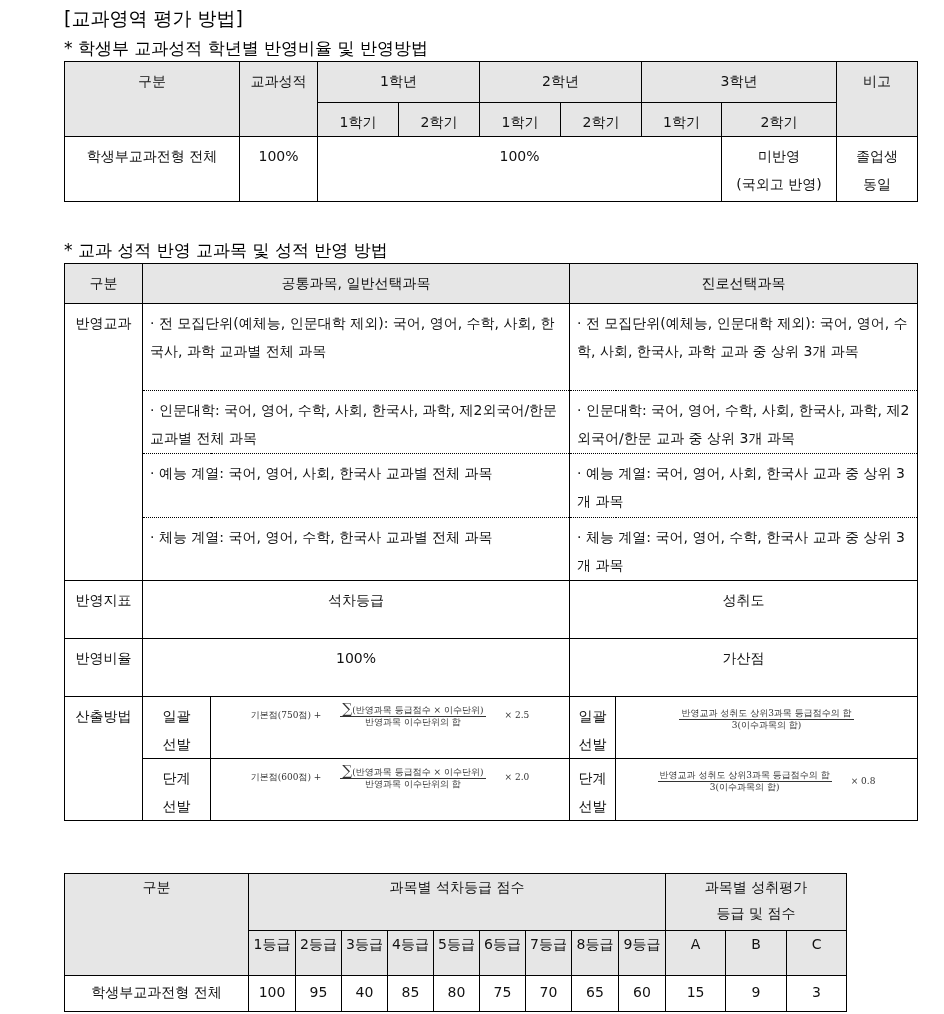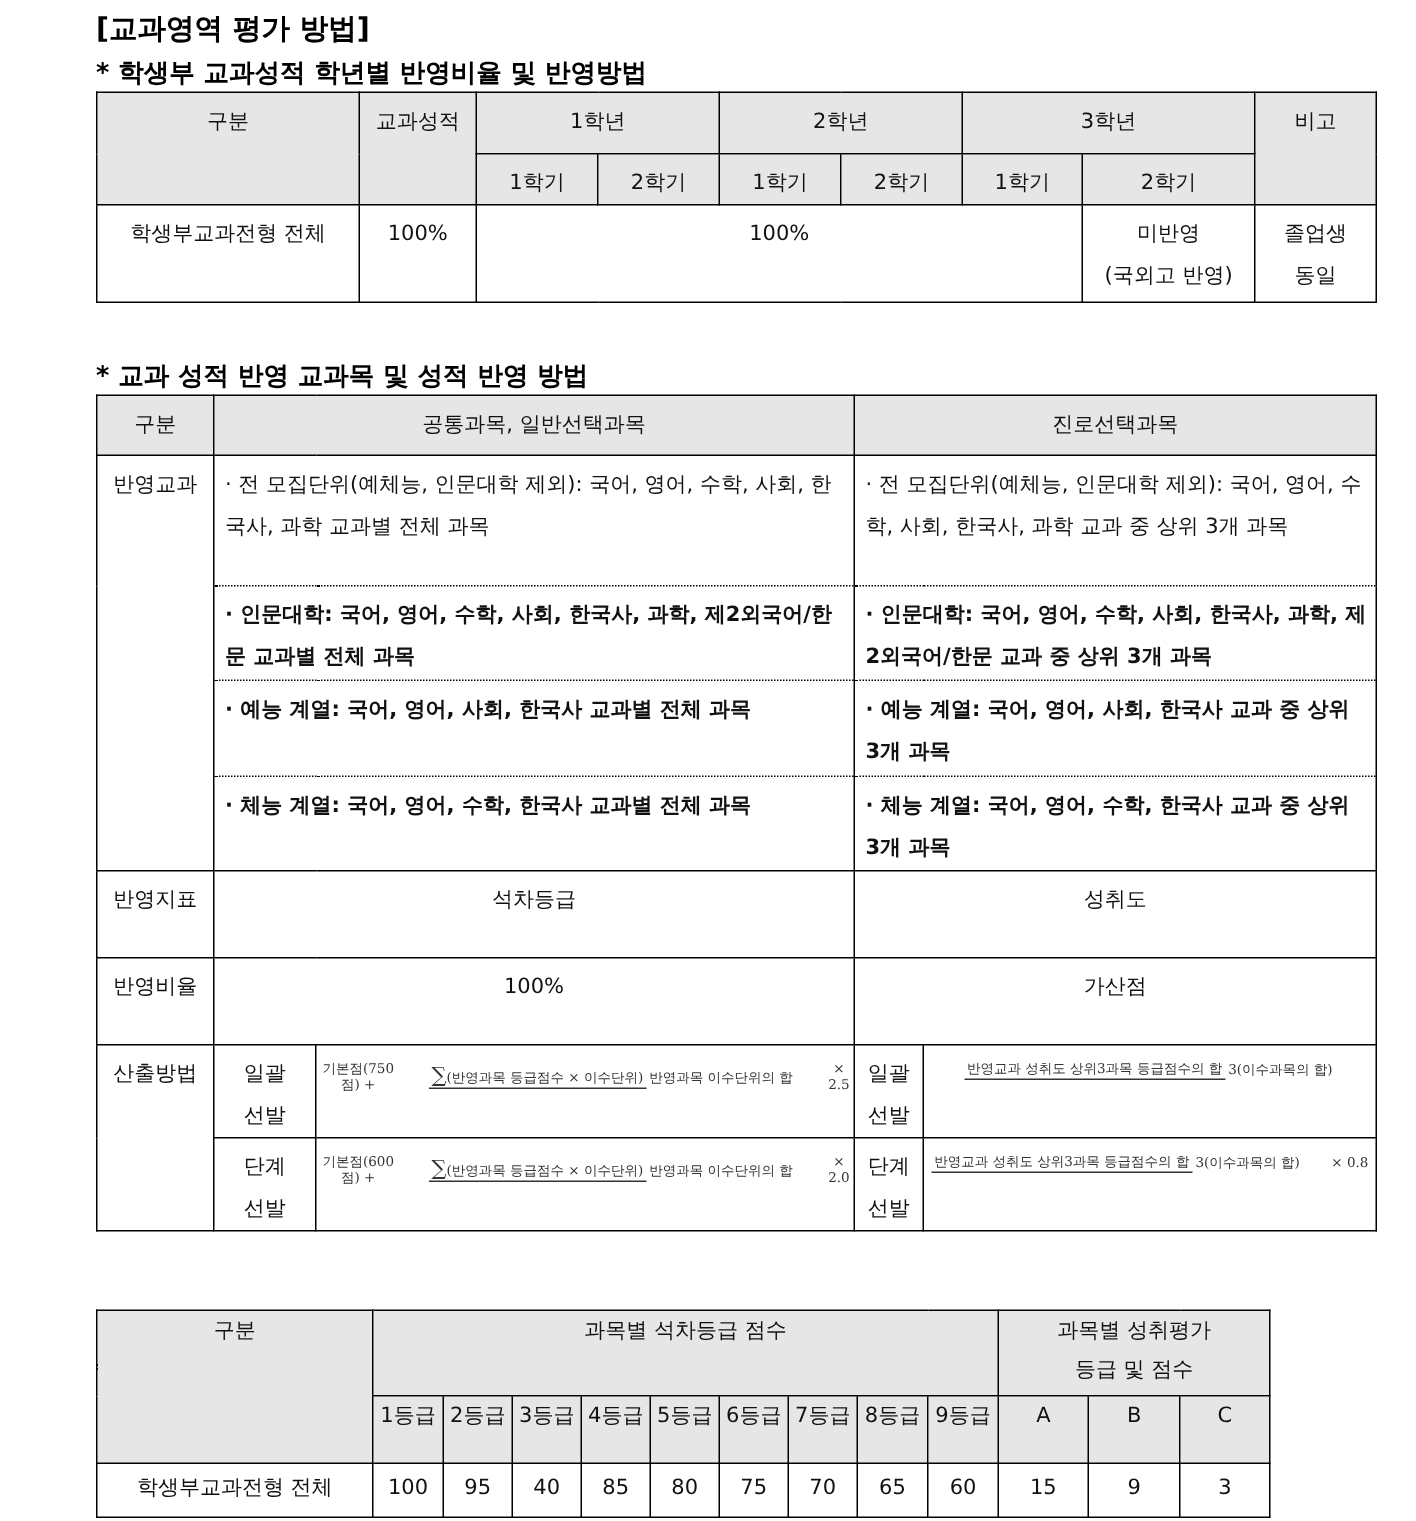--- a/index.html
+++ b/index.html
@@ -1,39 +1,39 @@
 <!DOCTYPE html>
 <html><head>
 <meta charset="utf-8">
 <style>
   html, body { margin:0; padding:0; background:#ffffff; }
   body { width:944px; height:1014px; position:relative; overflow:hidden;
          font-family:"DejaVu Sans","Liberation Sans",sans-serif; color:#111; font-size:14px; }
-  .title { position:absolute; left:64px; font-weight:bold; color:#000; white-space:nowrap; }
+  .title { position:absolute; left:64px; font-weight:normal; color:#000; white-space:nowrap; }
   .t-main { top:6px; font-size:19px; }
   .t-sub1 { top:37px; font-size:17px; }
   .t-sub2 { top:239px; font-size:17px; }
   .t-sub3 { top:865px; font-size:13px;margin-top:40px; }
 
   table { position:absolute; border-collapse:collapse; table-layout:fixed;padding-left:20px; }
   td, th { border:1.5px solid #000; padding:0; font-weight:normal; font-size:14px;
            vertical-align:top; text-align:center; line-height:28px; overflow:hidden; }
   .hd { background:#e6e6e6; }
   .pt { padding-top:5px; }
 
   
   #t1 { left:64px; top:61px; width:853px; }
   
   #t2 { left:64px; top:263px; width:853px; }
   #t2 td.left { text-align:left; padding-left:7px; padding-right:6px;margin-left:44px; }
   #t2 td.dot-b { border-bottom:1.5px dotted #000; }
-  #t2 td.dot-t { border-top:1.5px dotted #000;font-weight:bold; }
+  #t2 td.dot-t { border-top:1.5px dotted #000; }
   .formula { font-family:"DejaVu Serif","Liberation Serif",serif; font-size:9px; color:#333;
              display:inline-flex; align-items:center; gap:19px; line-height:11px; margin-top:6px; }
-  .frac { display:inline-flex; flex-direction:row; align-items:center;justify-content:flex-end; }
+  .frac { display:inline-flex; flex-direction:column; align-items:center;justify-content:flex-end; }
   .frac .num { border-bottom:1px solid #333; padding:0 2px; white-space:nowrap; }
   .frac .den { padding:0 2px; white-space:nowrap; }
   .sigma { font-size:14px; line-height:11px; }
   
   #t3 { left:64px; top:873px; width:782px; }
   #t3 td { line-height:26px; }
 </style>
 </head>
 <body>
 

